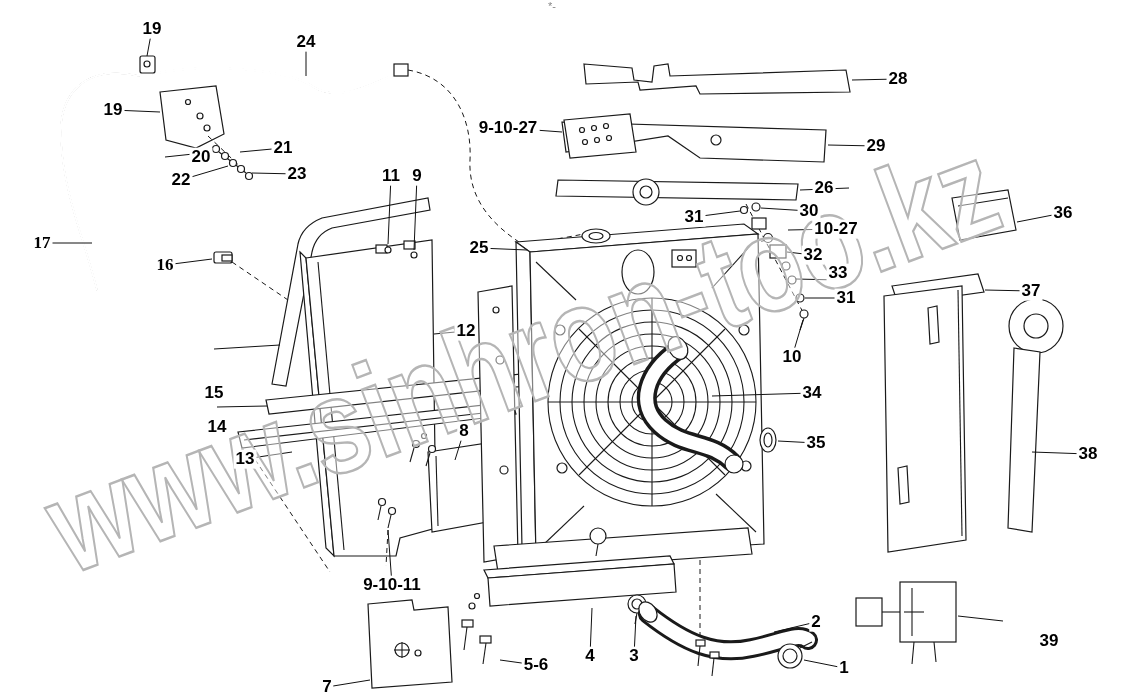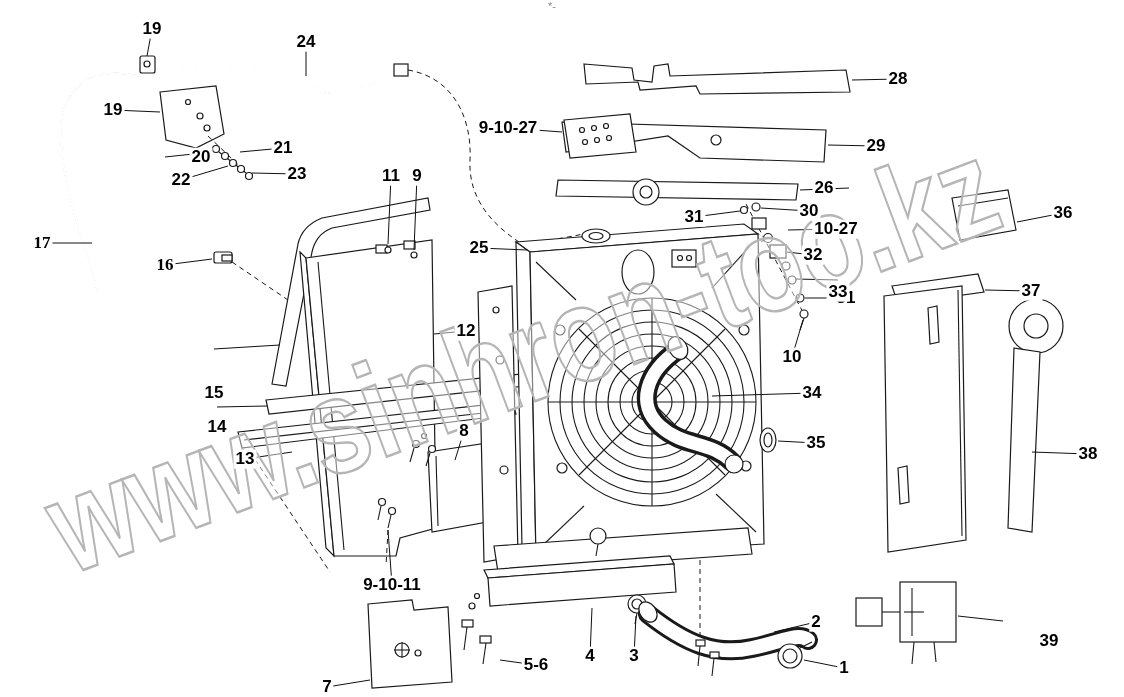--- a/index.html
+++ b/index.html
@@ -330,21 +330,21 @@
       <div class="callout" style="left: 844px; top: 668px;">1</div>
       <div class="callout" style="left: 816px; top: 622px;">2</div>
       <div class="callout" style="left: 1049px; top: 621px; margin-top: 20px;">39</div>
       <div class="callout" style="left: 1088px; top: 454px;">38</div>
       <div class="callout" style="left: 816px; top: 443px; text-align: right;">35</div>
       <div class="callout" style="left: 812px; top: 393px;">34</div>
       <div class="callout" style="left: 1031px; top: 291px;">37</div>
       <div class="callout" style="left: 1063px; top: 213px;">36</div>
       <div class="callout" style="left: 792px; top: 357px;">10</div>
       <div class="callout" style="left: 846px; top: 298px;">31</div>
-      <div class="callout" style="left: 838px; top: 292px;">33</div>
+      <div class="callout" style="left: 838px; top: 273px;">33</div>
       <div class="callout" style="left: 813px; top: 255px;">32</div>
       <div class="callout" style="left: 836px; top: 229px;">10-27</div>
       <div class="callout" style="left: 809px; top: 211px;">30</div>
       <div class="callout" style="left: 694px; top: 217px;">31</div>
       <div class="callout" style="left: 824px; top: 188px;">26</div>
       <div class="callout" style="left: 876px; top: 146px; text-align: right;">29</div>
       <div class="callout" style="left: 508px; top: 128px;">9-10-27</div>
       <div class="callout" style="left: 898px; top: 79px;">28</div>
     </div>
 

